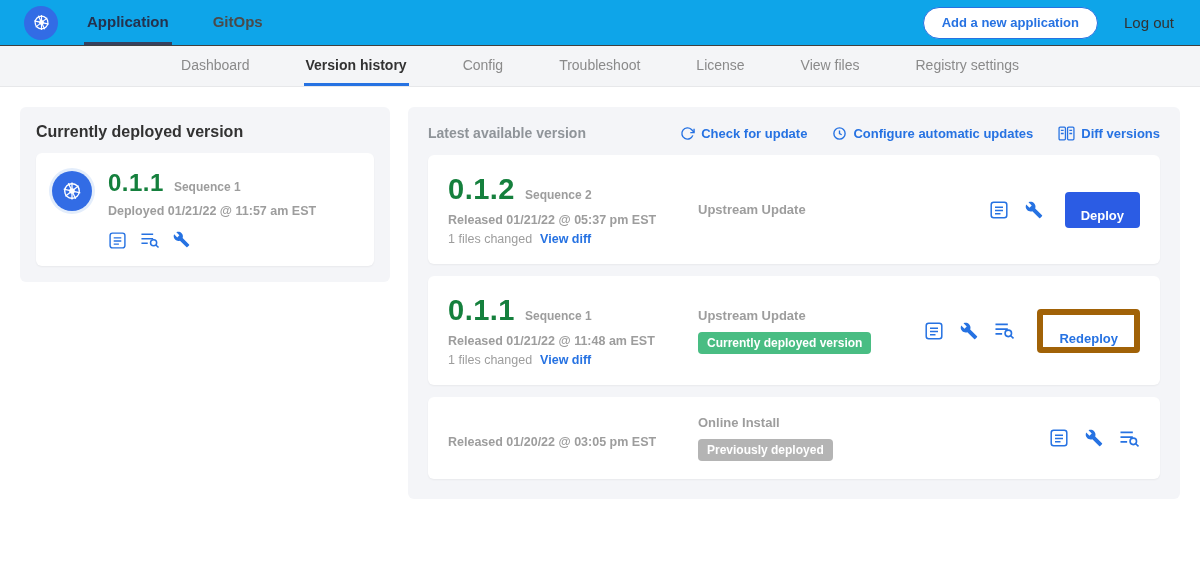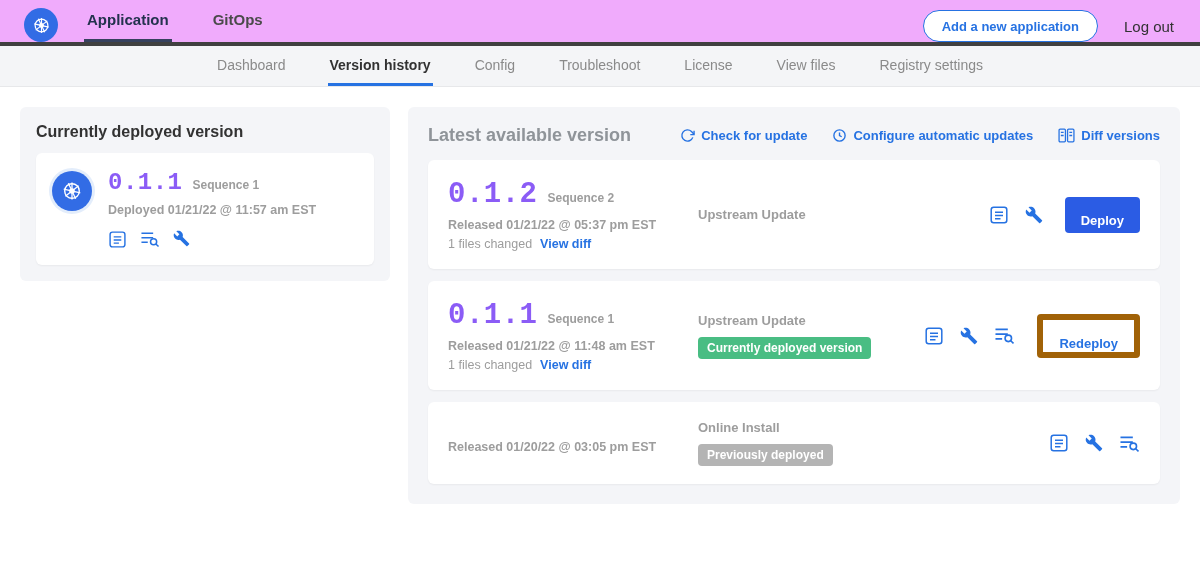--- a/index.html
+++ b/index.html
@@ -6,23 +6,23 @@
   html, body { width: 1200px; height: 564px; }
   body {
     font-family: "Liberation Sans", sans-serif;
     background: #fff;
     color: #323232;
     overflow: hidden;
   }
 
   
   .topbar {
-    display: flex; align-items: flex-end;
+    display: flex; align-items: center;
     height: 46px; padding: 0 26px 0 24px;
-    background: #f0abfc; border-bottom: 4px solid #404040;
+    background: #0ea5e9; border-bottom: 1px solid #404040;
   }
   .logo-badge {
     width: 34px; height: 34px; border-radius: 50%;
     background: #326ce5; flex: none;
     display: flex; align-items: center; justify-content: center;
   }
   .top-tabs { display: flex; height: 100%; margin-left: 26px; }
   .top-tab {
     display: flex; align-items: center; height: 100%;
     padding: 0 3px; margin-right: 38px;
@@ -35,49 +35,49 @@
     font-family: inherit; background: #fff;
     border: 1px solid #2672e2; color: #2672e2;
     border-radius: 17px; height: 32px; padding: 0 18px;
     font-size: 13px; font-weight: 700; cursor: pointer;
   }
   .logout { font-size: 15px; color: #323232; cursor: pointer; }
 
   
   .subnav {
     height: 41px; background: #f4f5f7; border-bottom: 1px solid #e7e8ea;
-    display: flex; justify-content: center; align-items: stretch; gap: 40px;
+    display: flex; justify-content: center; align-items: stretch; gap: 52px;
   }
   .subtab {
     display: flex; align-items: center; padding: 0 2px;
     font-size: 14px; color: #8a8a8a;
     border-bottom: 3px solid transparent; cursor: pointer;
   }
   .subtab.active { color: #323232; font-weight: 700; border-bottom-color: #2672e2; }
 
   
   .content { display: flex; gap: 18px; padding: 20px; }
   .panel { background: #f4f5f8; border-radius: 6px; padding: 16px; }
   .left-panel { width: 370px; flex: none; align-self: flex-start; }
   .right-panel { flex: 1; padding: 16px 20px 20px; }
 
   .left-title { font-size: 16px; font-weight: 700; color: #323232; }
-  .gray-title { font-size: 18px; font-weight: 600; color: #8f9499; }
+  .gray-title { font-size: 14px; font-weight: 600; color: #8f9499; }
 
   .card { background: #fff; border-radius: 6px; box-shadow: 0 1px 2px rgba(0,0,0,.05); }
 
   
   .deployed-card { margin-top: 12px; padding: 16px; display: flex; gap: 16px; }
   .app-icon {
     width: 40px; height: 40px; border-radius: 50%; background: #326ce5;
     display: flex; align-items: center; justify-content: center;
     box-shadow: 0 0 0 3px #e3edfb; flex: none; margin-top: 2px;
   }
   .version-row { display: flex; align-items: baseline; gap: 10px; }
-  .version-num { font-size: 24px; font-weight: 700; color: #8b5cf6; letter-spacing: .5px; font-family: Liberation Mono, monospace; }
+  .version-num { font-size: 24px; font-weight: 700; color: #15803d; letter-spacing: .5px; }
   .sequence { font-size: 12px; color: #9d9d9d; font-weight: 600; }
   .meta { font-size: 12.5px; color: #9d9d9d; margin-top: 7px; font-weight: 600; }
   .icon-row { display: flex; gap: 13px; margin-top: 13px; }
   .icon-btn { color: #2672e2; display: inline-flex; cursor: pointer; }
 
   
   .panel-head { display: flex; align-items: center; justify-content: space-between; padding: 2px 0; }
   .head-actions { display: flex; gap: 25px; }
   .action-link {
     display: inline-flex; align-items: center; gap: 6px;

